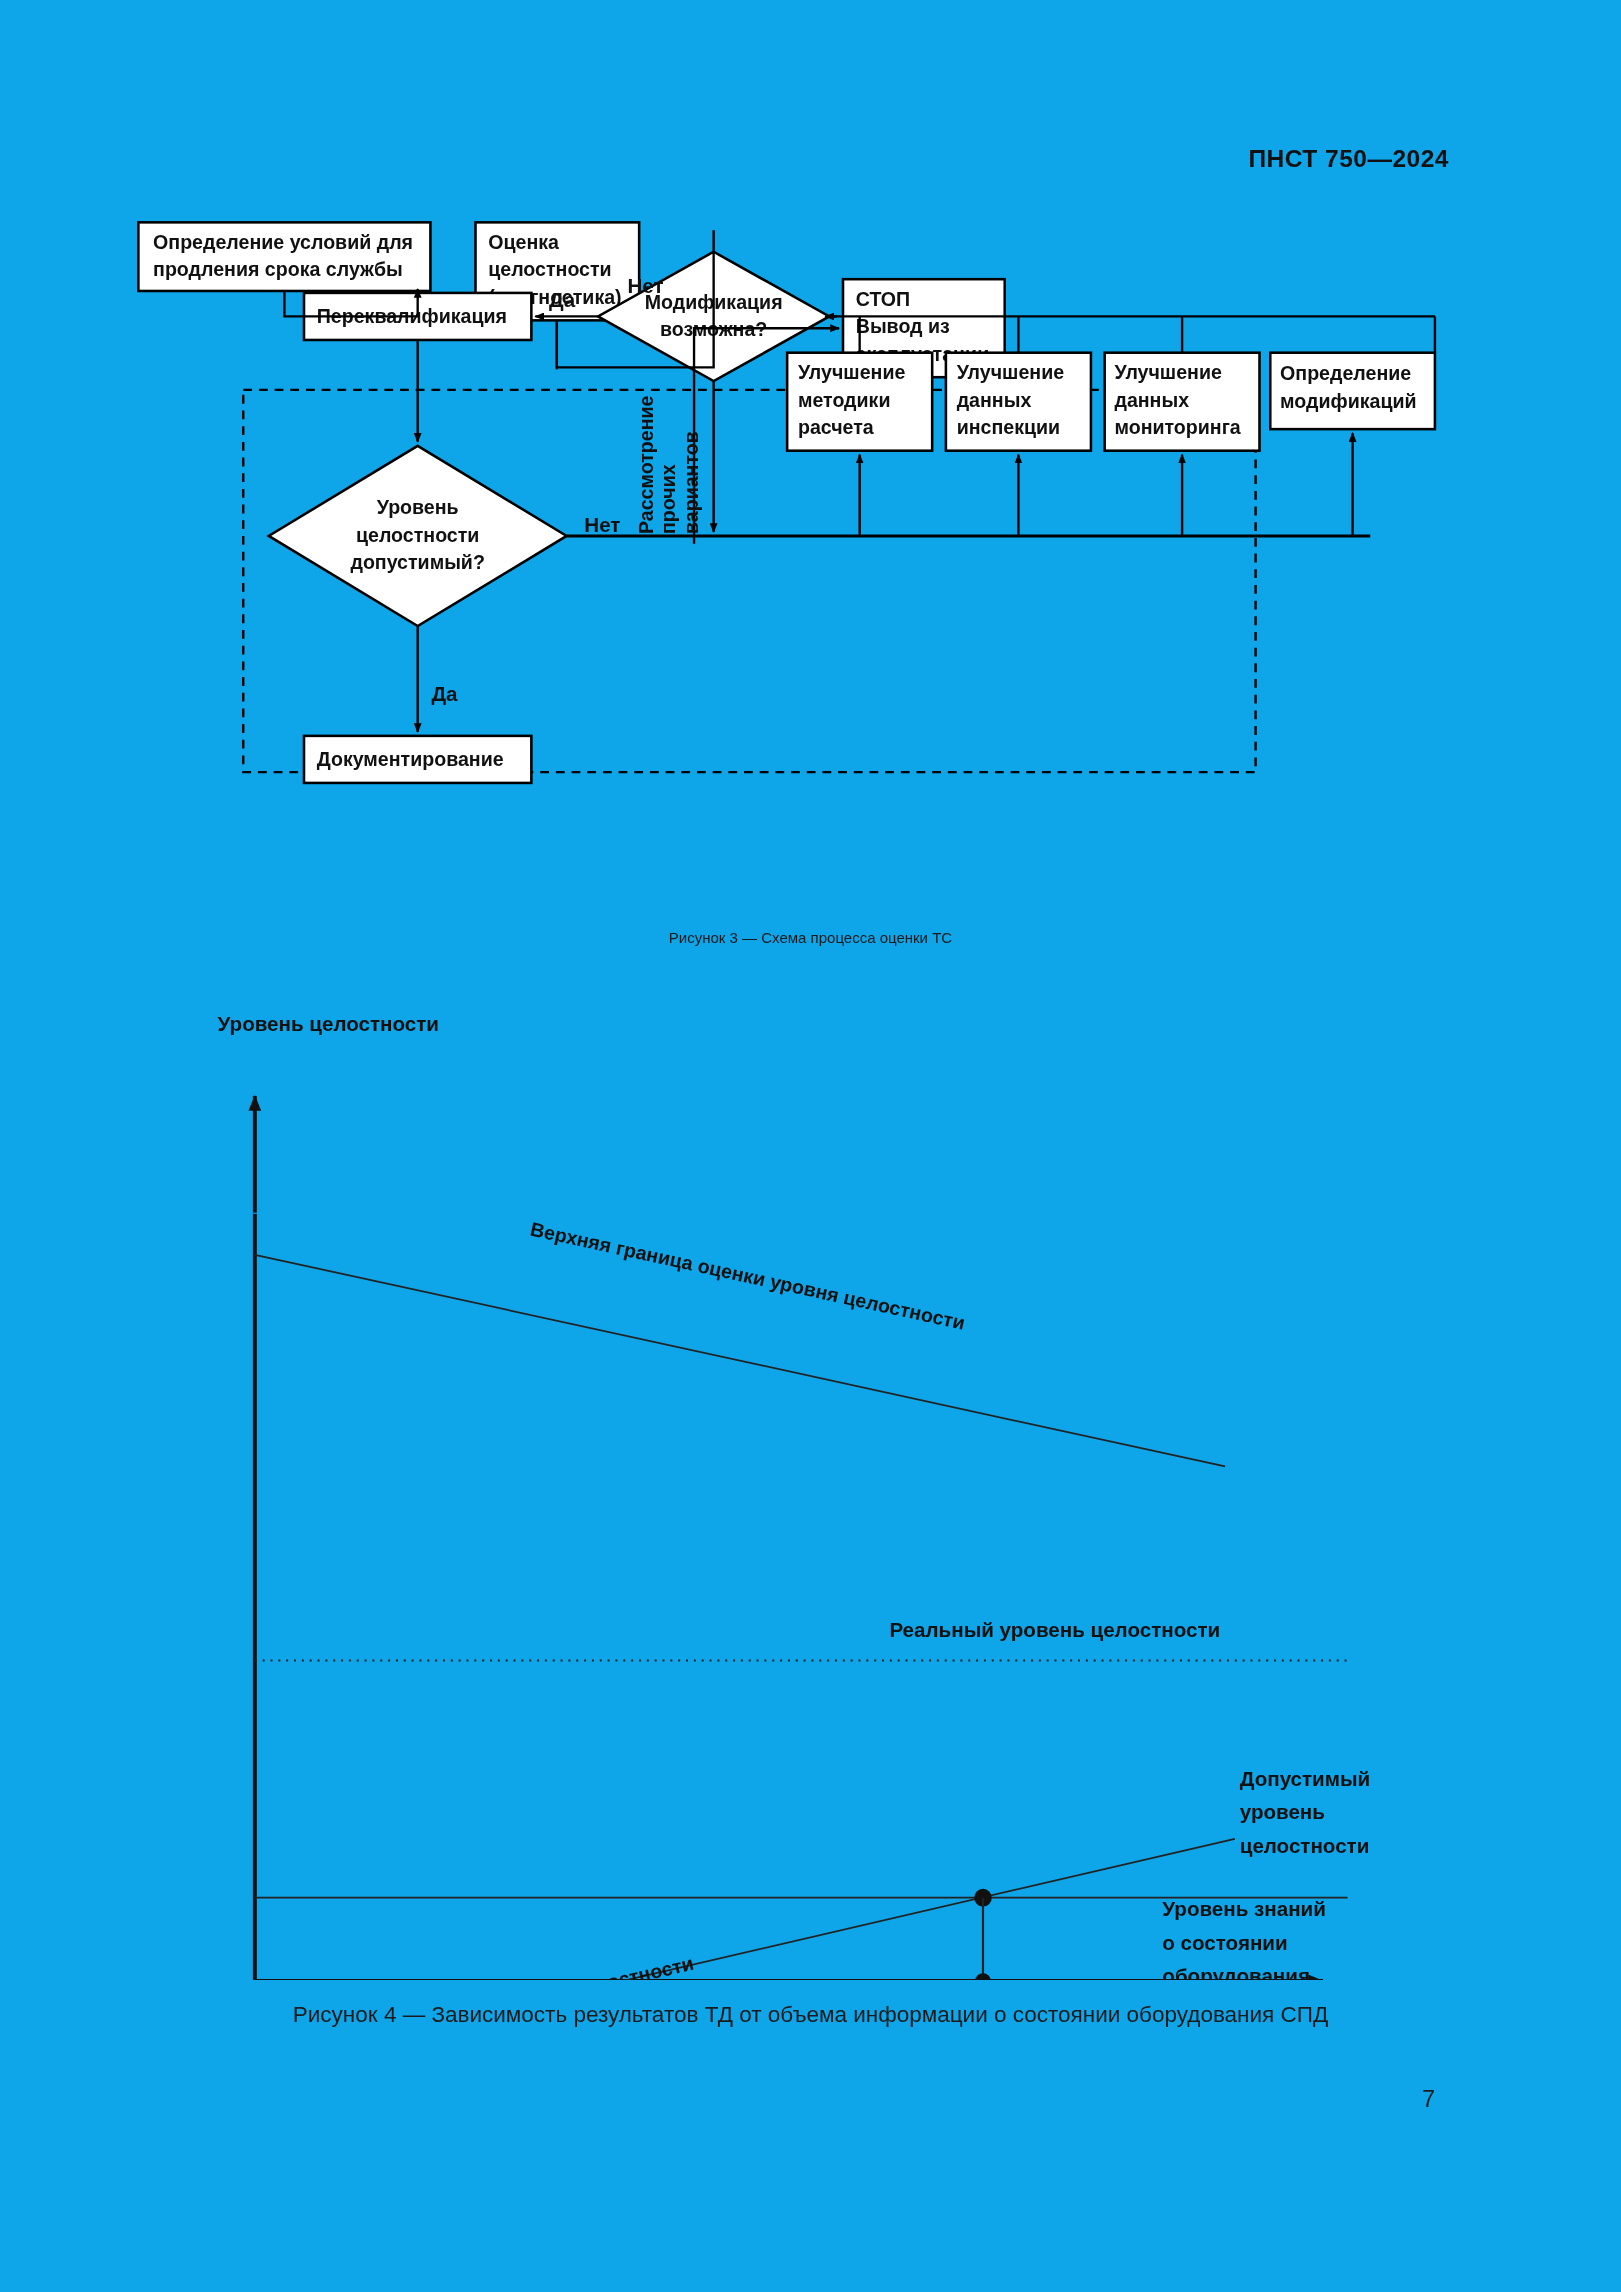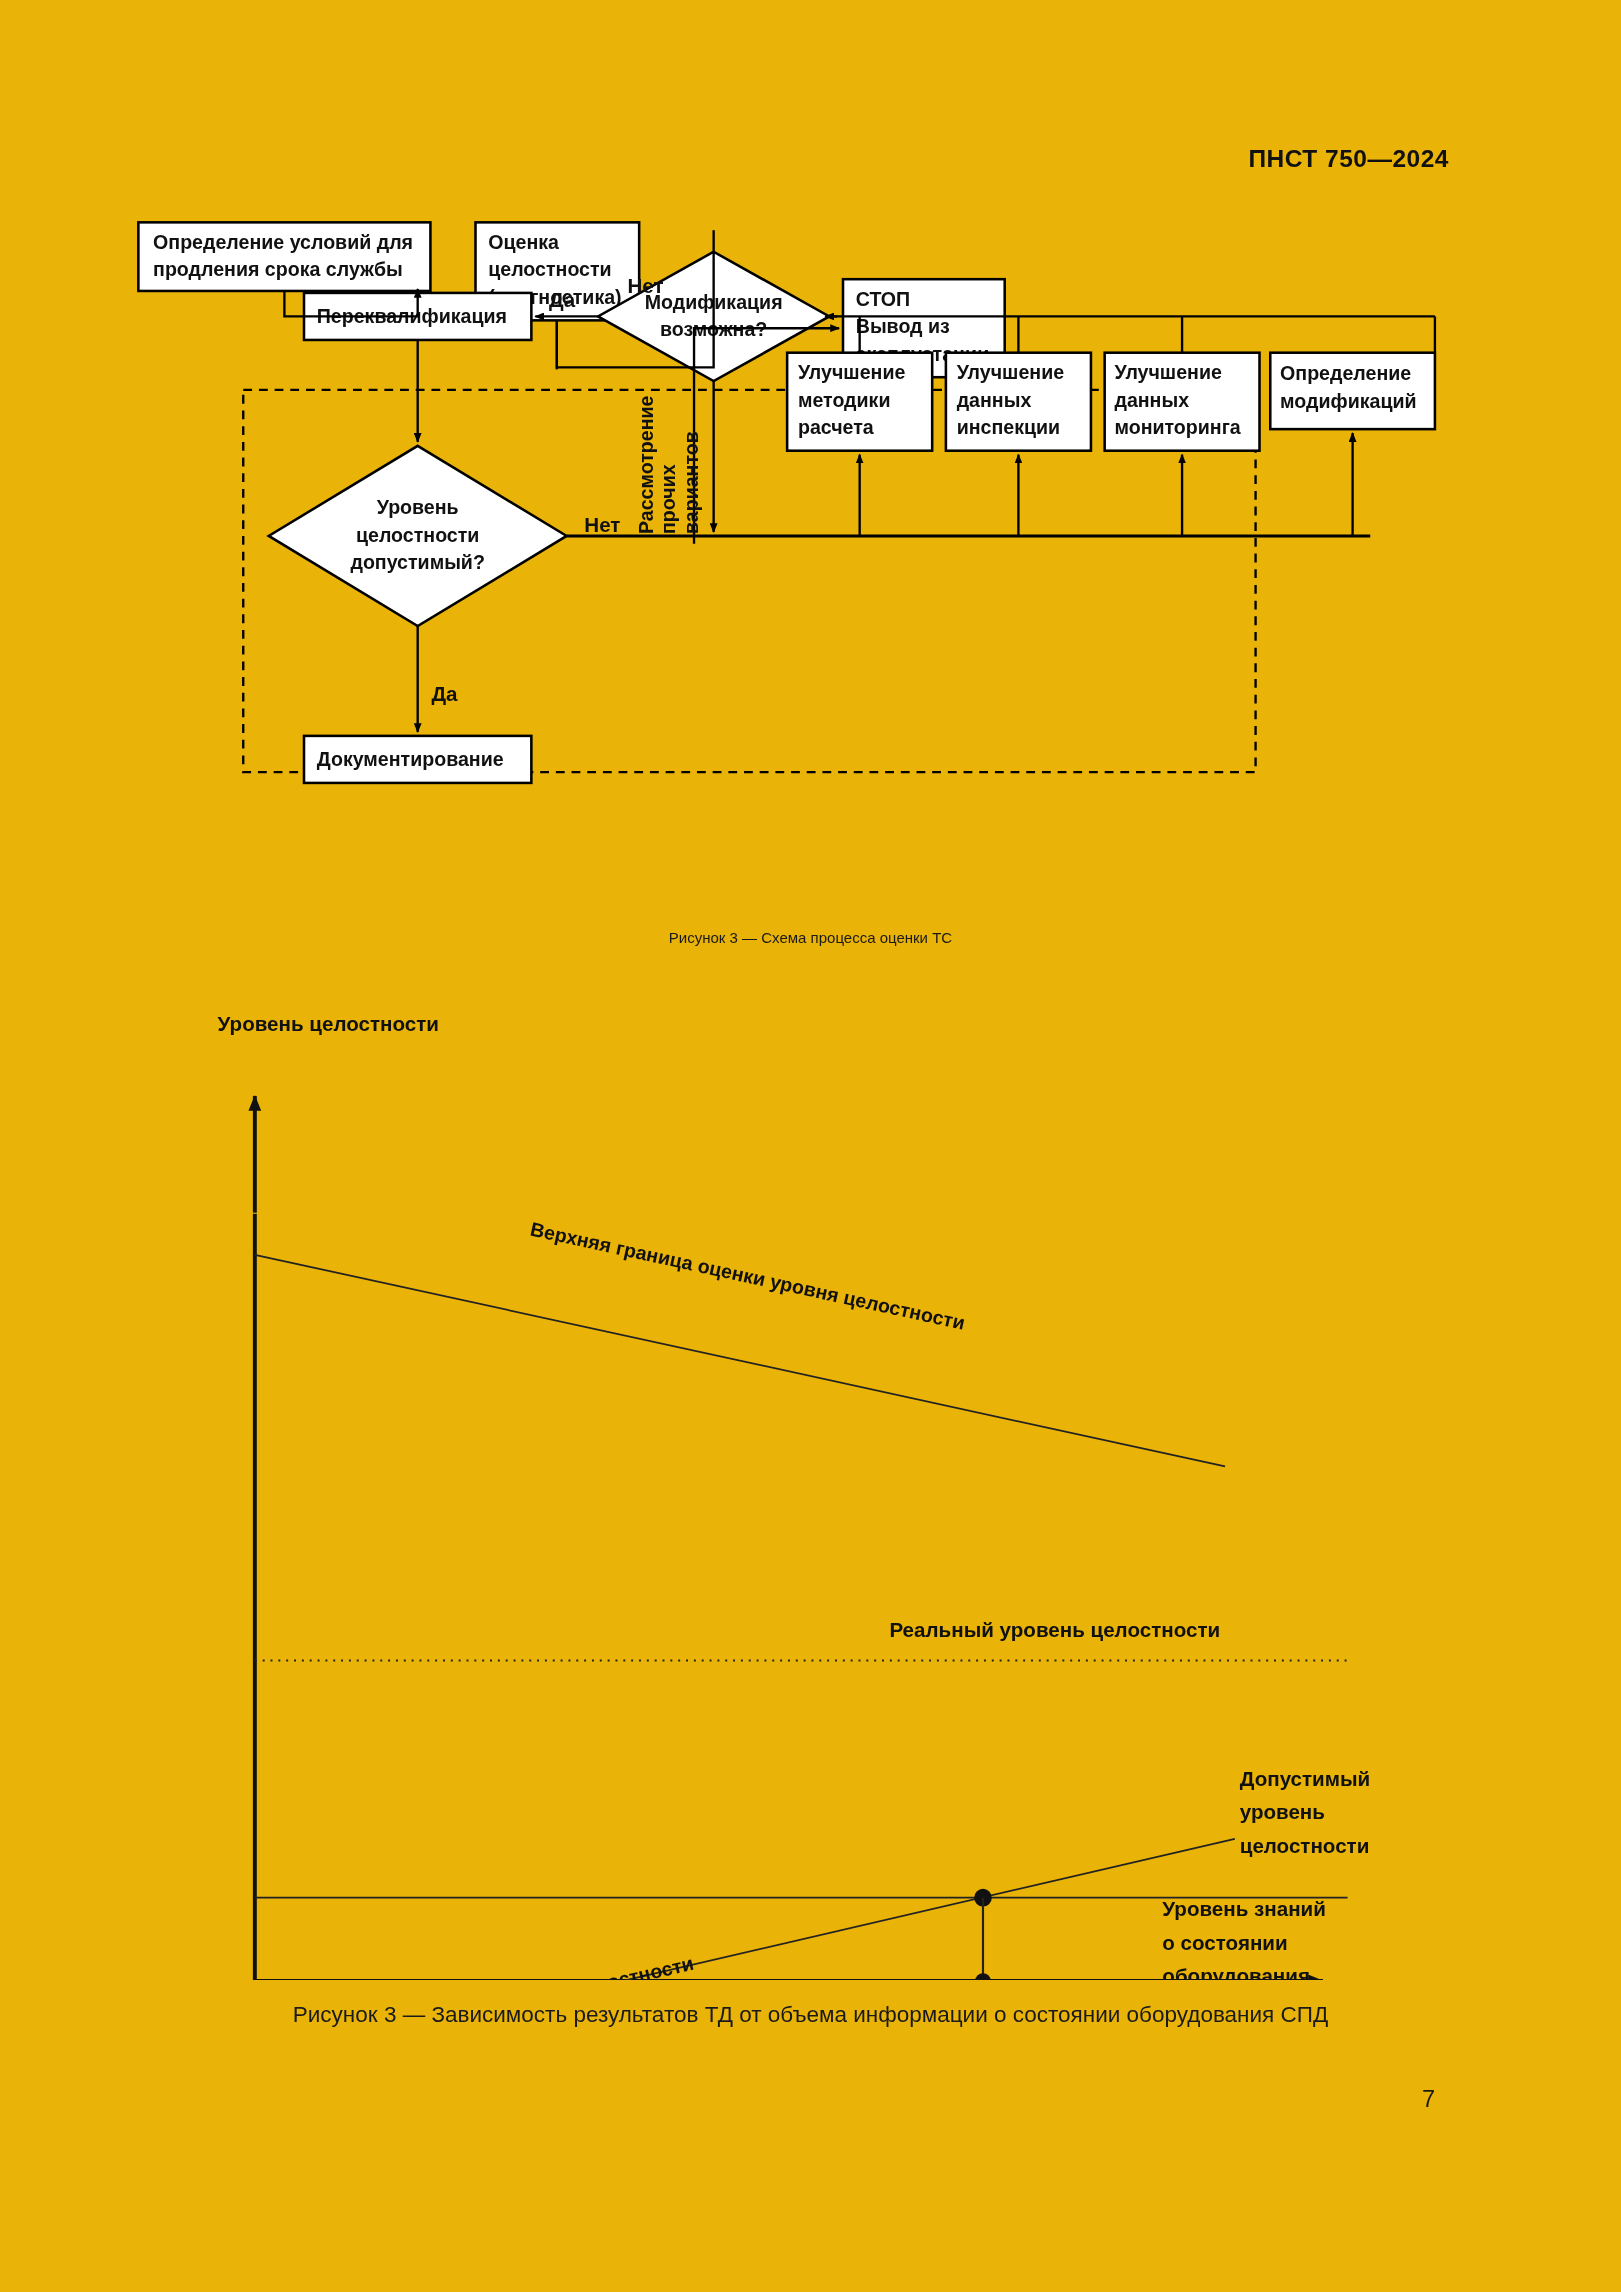--- a/index.html
+++ b/index.html
@@ -12,21 +12,21 @@
     height: 2293px;
     position: relative;
     font-family: "Liberation Sans", sans-serif;
     color: #1a1a1a;
     overflow: hidden;
   }
   .page {
     position: relative;
     width: 1621px;
     height: 2293px;
-    background: #eab308;
+    background: #0ea5e9;
   }
   .doc-header {
     position: absolute;
     top: 145px;
     right: 172px;
     font-size: 24.5px;
     font-weight: bold;
     letter-spacing: 0.5px;
     color: #111111;
     white-space: nowrap;
@@ -292,20 +292,20 @@
       <text class="chtext" x="1186" y="969">о состоянии</text>
       <text class="chtext" x="1186" y="1003" style="display:none">оборудования</text>
 
       <text class="chtext" x="686" y="1064">Минимальный  уровень знаний о состоянии</text>
       <text class="chtext" x="686" y="1098">оборудования для определения допустимого уровня</text>
       <text class="chtext" x="686" y="1132"> целостности</text>
     <text class="chtext" x="1186" y="1003">оборудования</text>
       </svg>
   </div>
 
-  <div class="fig2-caption">Рисунок 3 — Зависимость результатов ТД от объема информации о состоянии оборудования СПД</div>
+  <div class="fig2-caption">Рисунок 4 — Зависимость результатов ТД от объема информации о состоянии оборудования СПД</div>
 
   <div class="page-number">7</div>
 
 </div>
 
 <div style="position:absolute; left:1417px; top:1e9px;"></div>
 
 
 </body></html>

